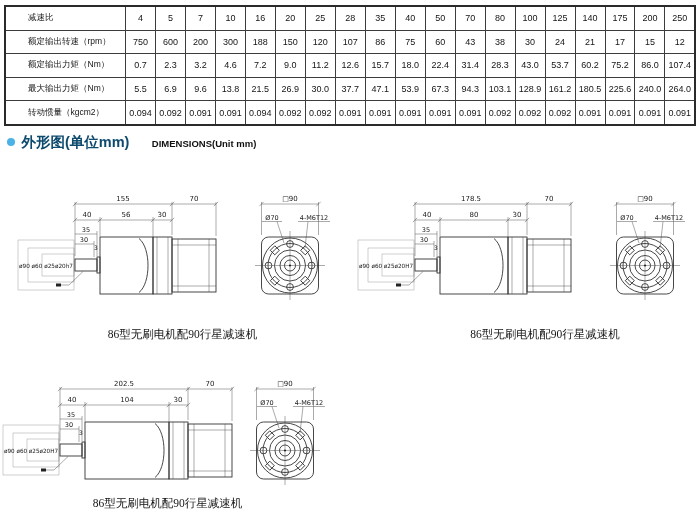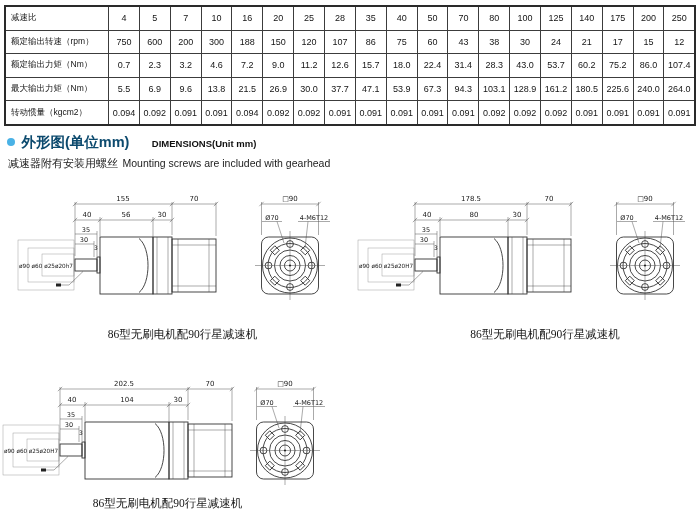--- a/index.html
+++ b/index.html
@@ -4,21 +4,21 @@
 <style>
   html,body{margin:0;padding:0;background:#fff;}
   .page{position:relative;width:700px;height:516px;background:#ffffff;overflow:hidden;
         font-family:"Liberation Sans",sans-serif;color:#111;}
 
   
   table.spec{position:absolute;left:4px;top:5px;width:692px;border-collapse:collapse;
              table-layout:fixed;border:2px solid #2a2a2a;}
   table.spec td{border:1px solid #3c3c3c;text-align:center;vertical-align:middle;
                 font-size:9px;height:22.6px;padding:0;color:#141414;}
-  table.spec td.rowlabel{width:97px;text-align:left;padding-left:5px;font-size:8.5px;}
+  table.spec td.rowlabel{width:97px;text-align:left;padding-left:22px;font-size:8.5px;}
 
   
   .sec-head{position:absolute;left:7px;top:133px;white-space:nowrap;}
   .bullet{display:inline-block;width:8px;height:8px;border-radius:50%;vertical-align:1px;margin-right:2px;}
   .title-zh{font-size:14.5px;font-weight:bold;color:#0c4a6e;}
   .title-en{font-size:9.5px;font-weight:bold;color:#101010;margin-left:18px;}
   .sec-sub{position:absolute;left:8px;top:153px;white-space:nowrap;}
   .sub-zh{font-size:11px;color:#1c1c1c;}
   .sub-en{font-size:10.5px;color:#1c1c1c;}
 
@@ -150,24 +150,20 @@
           <td>0.091</td>
         </tr>
       </tbody>
   </table>
 
   <div class="sec-head">
     <span class="bullet" style="background: rgb(74, 178, 230);"></span>
     <span class="title-zh">外形图(单位mm)</span>
     <span class="title-en">DIMENSIONS(Unit mm)</span>
   </div>
-  <div class="sec-sub">
-    <span class="sub-zh">减速器附有安装用螺丝</span>
-    <span class="sub-en">Mounting screws are included with gearhead</span>
-  </div>
 
   <div class="drawing" style="left:15px;top:190px;">
   <svg width="335" height="135" viewBox="0 0 335 135">
     <g>
 
       <line class="dim" x1="60" y1="12" x2="60" y2="66"></line>
           <line class="dim" x1="157" y1="12" x2="157" y2="45"></line>
       <line class="dim" x1="201" y1="12" x2="201" y2="46"></line>
           <line class="dim" x1="85" y1="27" x2="85" y2="46"></line>
       <line class="dim" x1="138" y1="27" x2="138" y2="46"></line>

